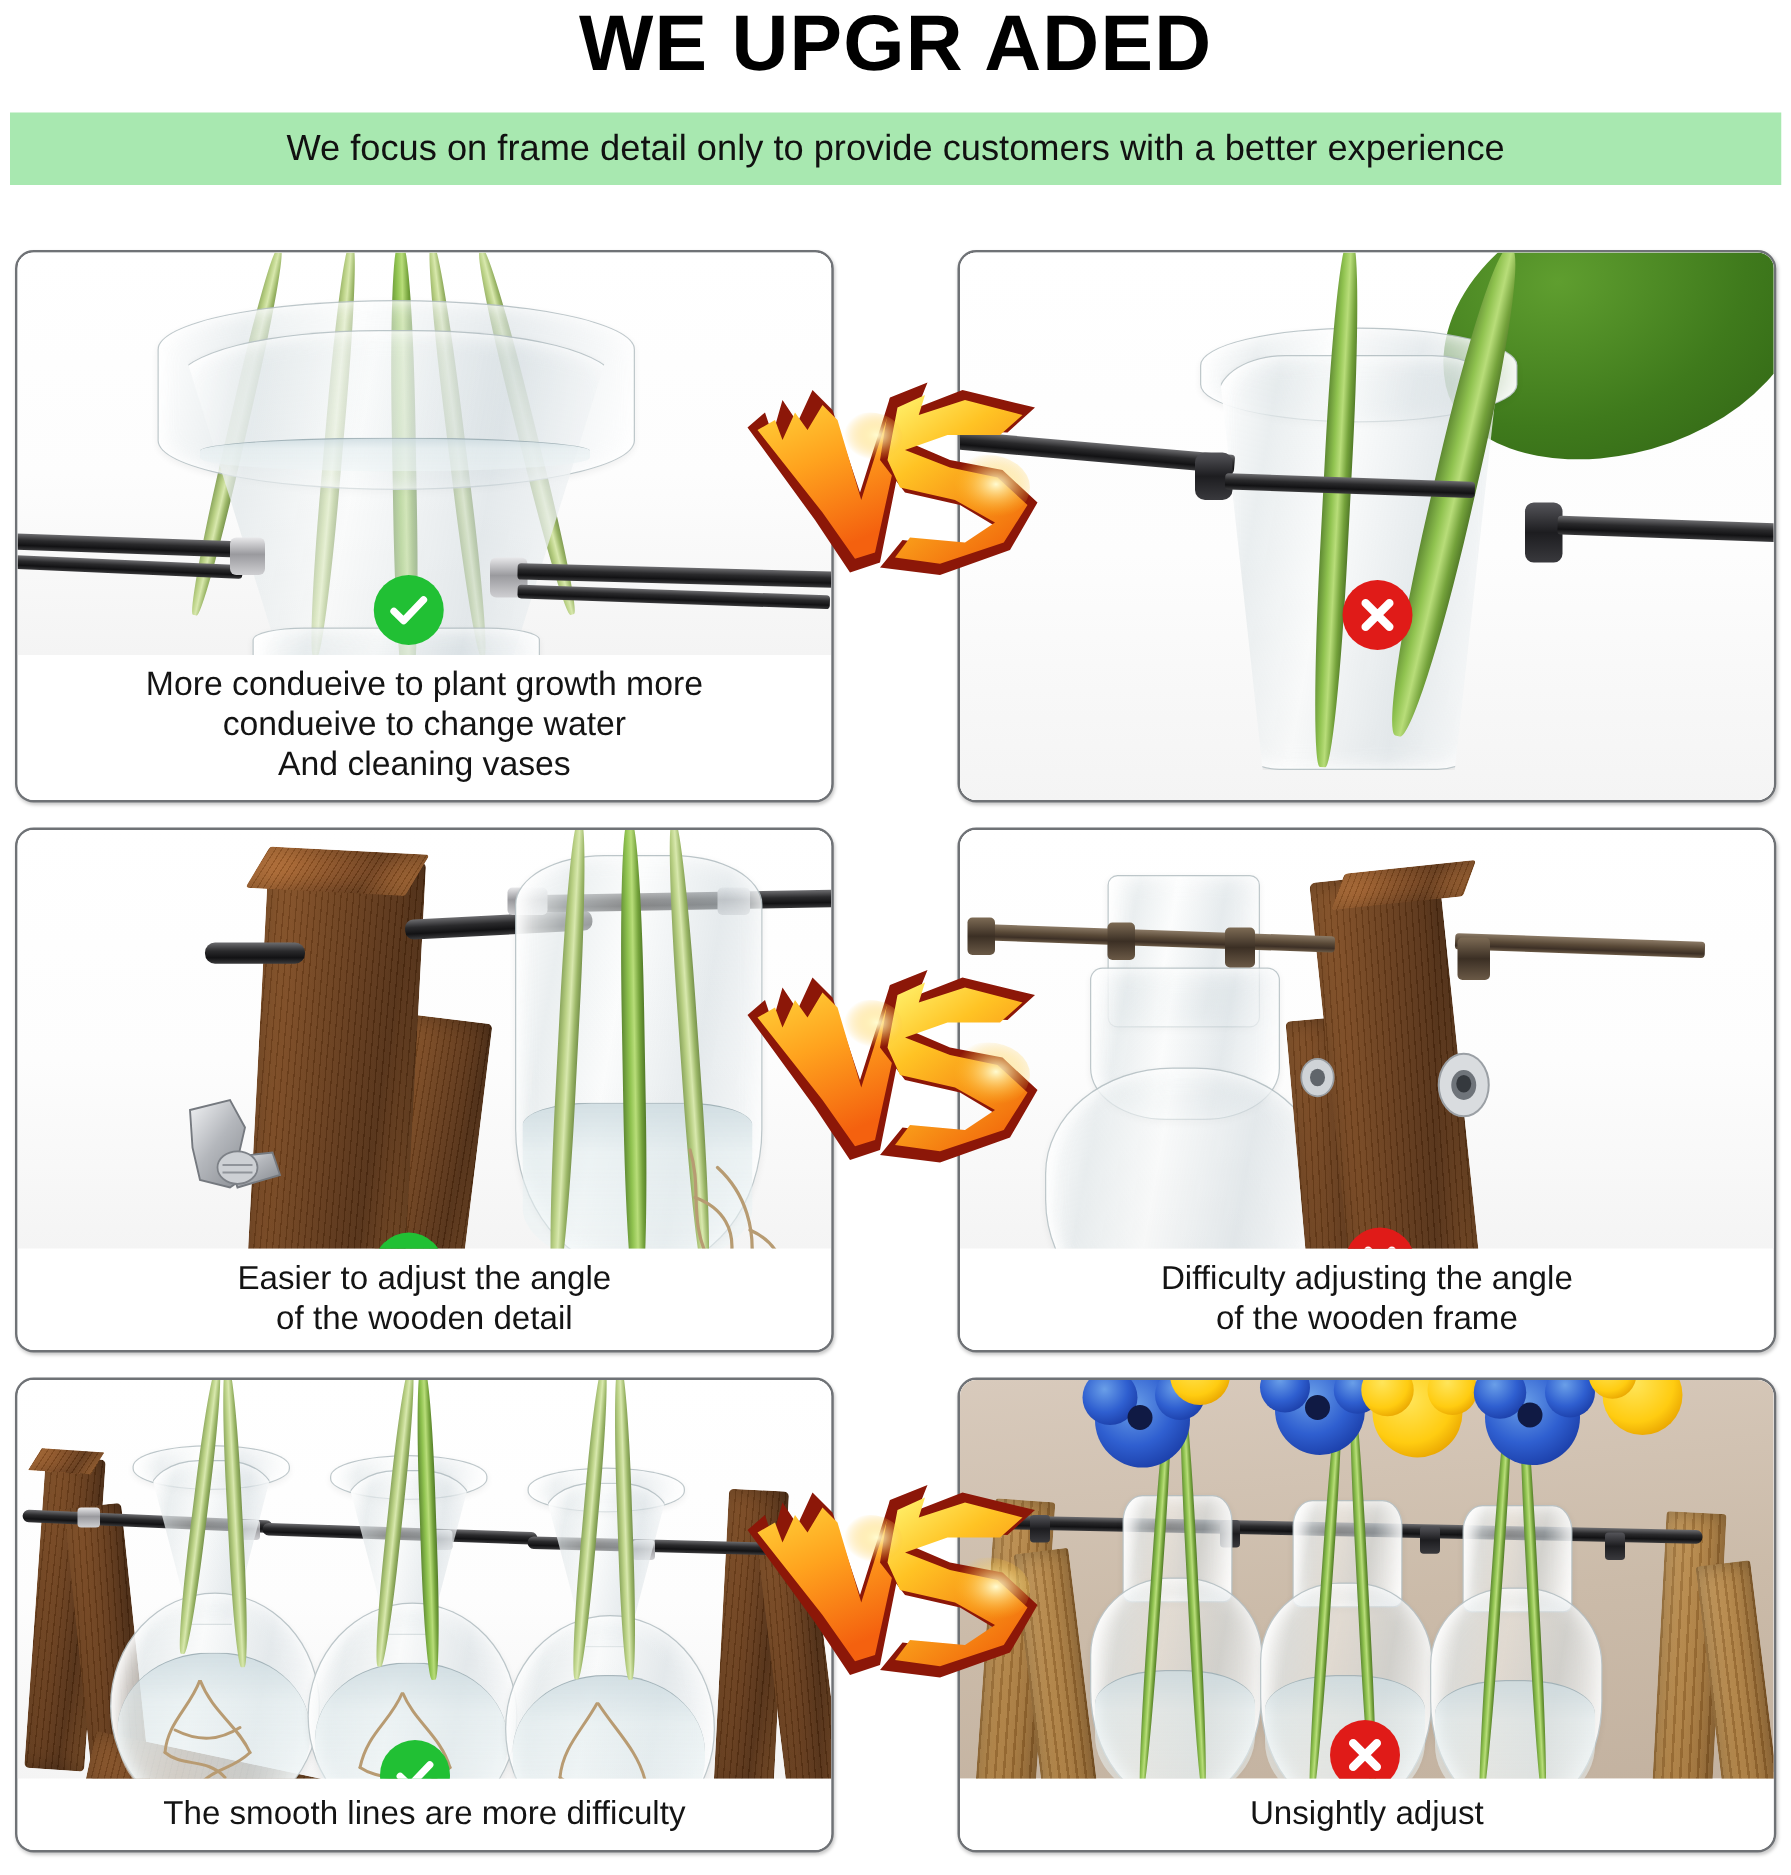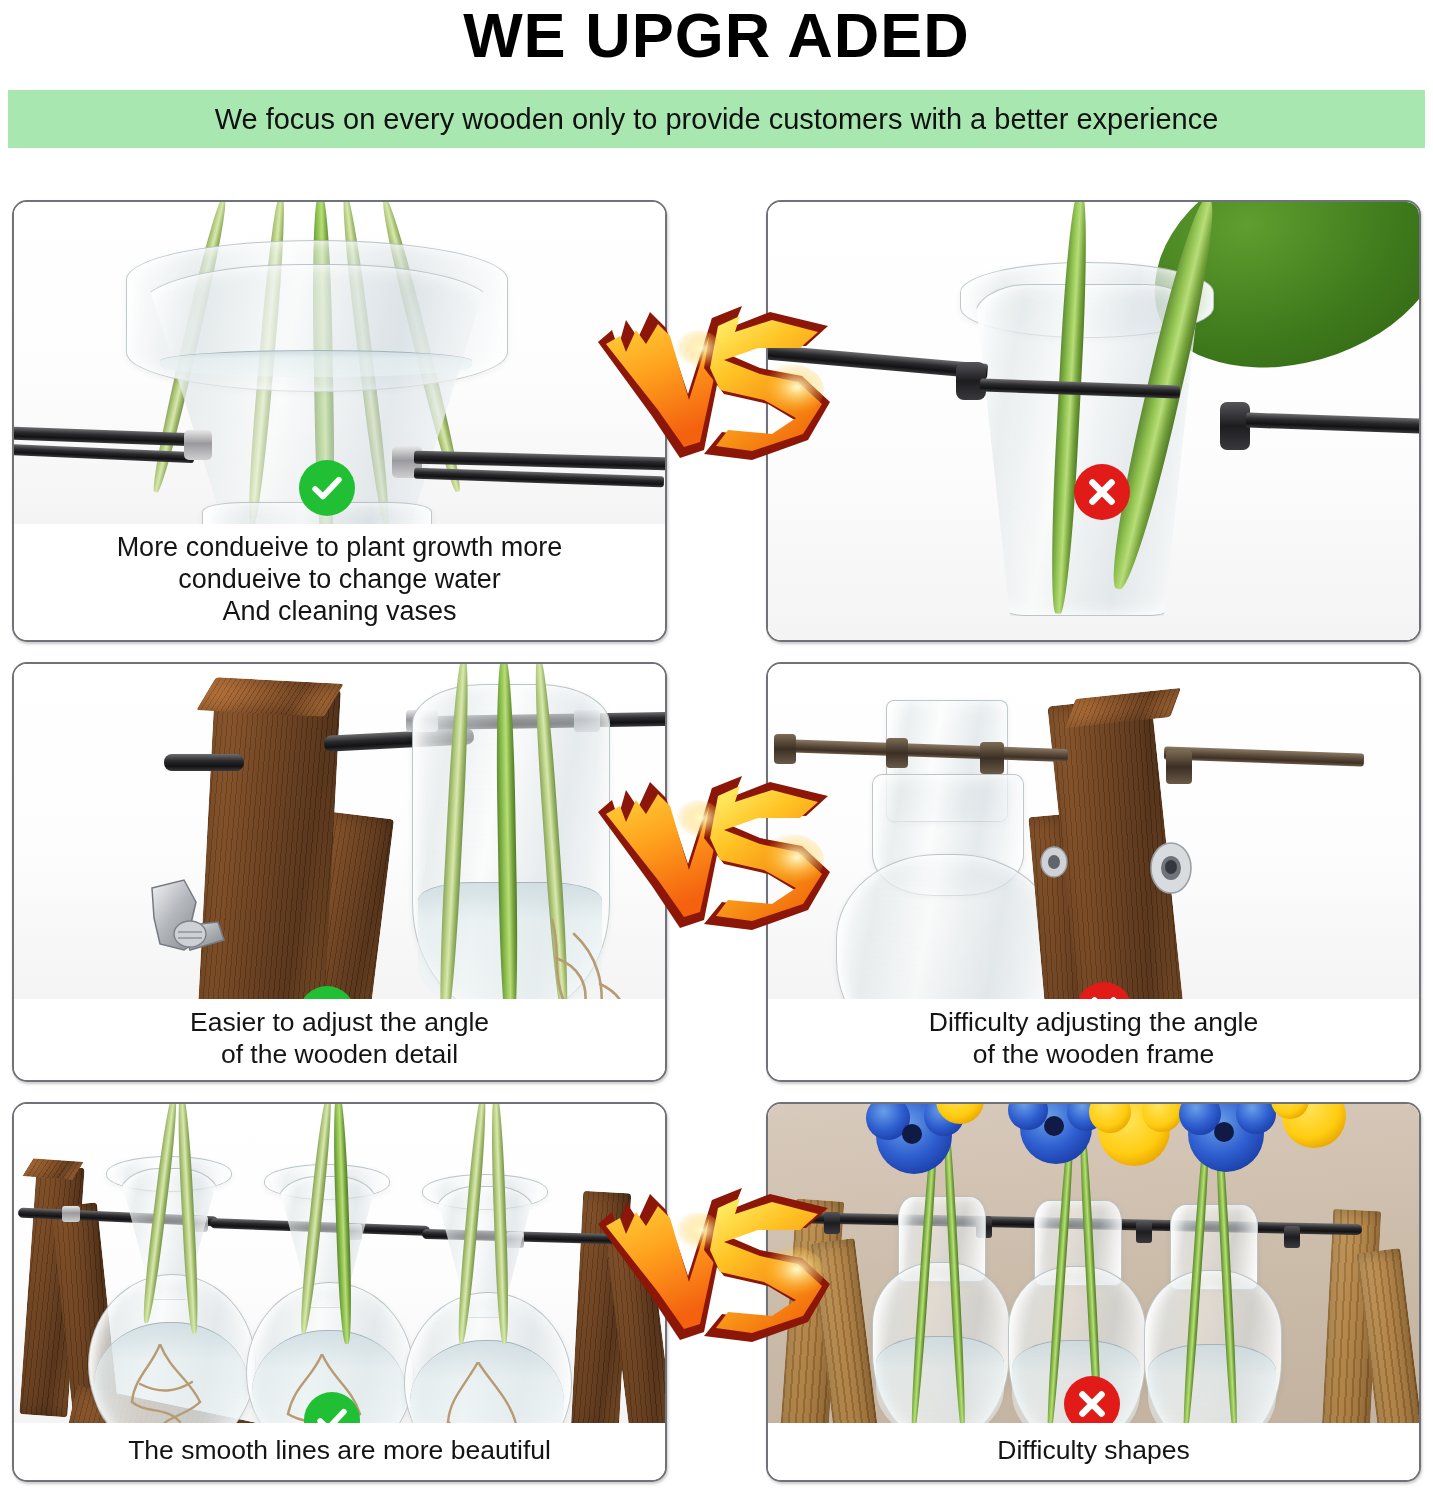--- a/index.html
+++ b/index.html
@@ -223,21 +223,21 @@
   
   .flower { position: absolute; }
   .flower svg { width: 100%; height: 100%; display: block; }
 </style>
 </head>
 <body>
 
 <div class="headline">WE UPGR ADED</div>
 
 <div class="subbanner">
-  <div class="subbanner-text">We focus on every wooden only to provide customers with a better experience</div>
+  <div class="subbanner-text">We focus on frame detail only to provide customers with a better experience</div>
 </div>
 
 <div class="grid">
 
   <div class="row row-1">
 
     <div class="card">
       <div class="photo">
         <div class="ph bg-studio"></div>
 
@@ -554,21 +554,21 @@
             </g>
           </svg>
         </div>
 
         <div class="badge ok" style="left:290px;top:288px;">
           <svg viewBox="0 0 24 24">
             <path d="M4.5 12.6 L9.4 17.4 L19.5 6.8" fill="none" stroke="#ffffff" stroke-width="3.6" stroke-linecap="round" stroke-linejoin="round"></path>
           </svg>
         </div>
       </div>
-      <div class="caption">The smooth lines are more beautiful</div>
+      <div class="caption">The smooth lines are more difficulty</div>
     </div>
 
     <div class="card">
       <div class="photo">
         <div class="ph bg-warm"></div>
 
         <div class="wood tan" style="left:20px;top:96px;width:48px;height:240px;transform:rotate(4deg);border-radius:3px;"></div>
         <div class="wood tan" style="left:56px;top:136px;width:44px;height:220px;transform:rotate(-7deg);border-radius:3px;"></div>
 
         <div class="wood tan" style="right:44px;top:106px;width:48px;height:240px;transform:rotate(3deg);border-radius:3px;"></div>
@@ -645,21 +645,21 @@
             </g>
           </svg>
         </div>
 
         <div class="badge bad" style="left:296px;top:272px;">
           <svg viewBox="0 0 24 24">
             <path d="M6 6 L18 18 M18 6 L6 18" fill="none" stroke="#ffffff" stroke-width="4.2" stroke-linecap="round"></path>
           </svg>
         </div>
       </div>
-      <div class="caption">Difficulty shapes</div>
+      <div class="caption">Unsightly adjust</div>
     </div>
 
     <div class="vs-wrap" style="top:80px;">
       <svg viewBox="0 0 250 190">
         <path d="M6 52 L20 40 L26 58 L34 30 L46 48 L58 22 L74 38 L96 104 L120 28
                  L134 50 L112 160 L88 168 L60 126 Z" fill="#8c1708"></path>
         <path d="M14 54 L28 46 L34 62 L44 40 L54 54 L66 34 L78 46 L97 110 L119 40
                  L129 56 L108 152 L92 157 L66 120 Z" fill="url(#g1a)"></path>
         <path d="M120 28 L150 16 L142 36 L178 22 L236 36 L214 56 L168 54
                  L140 66 L168 78 L210 86 L238 112 L216 150 L160 170 L112 164

